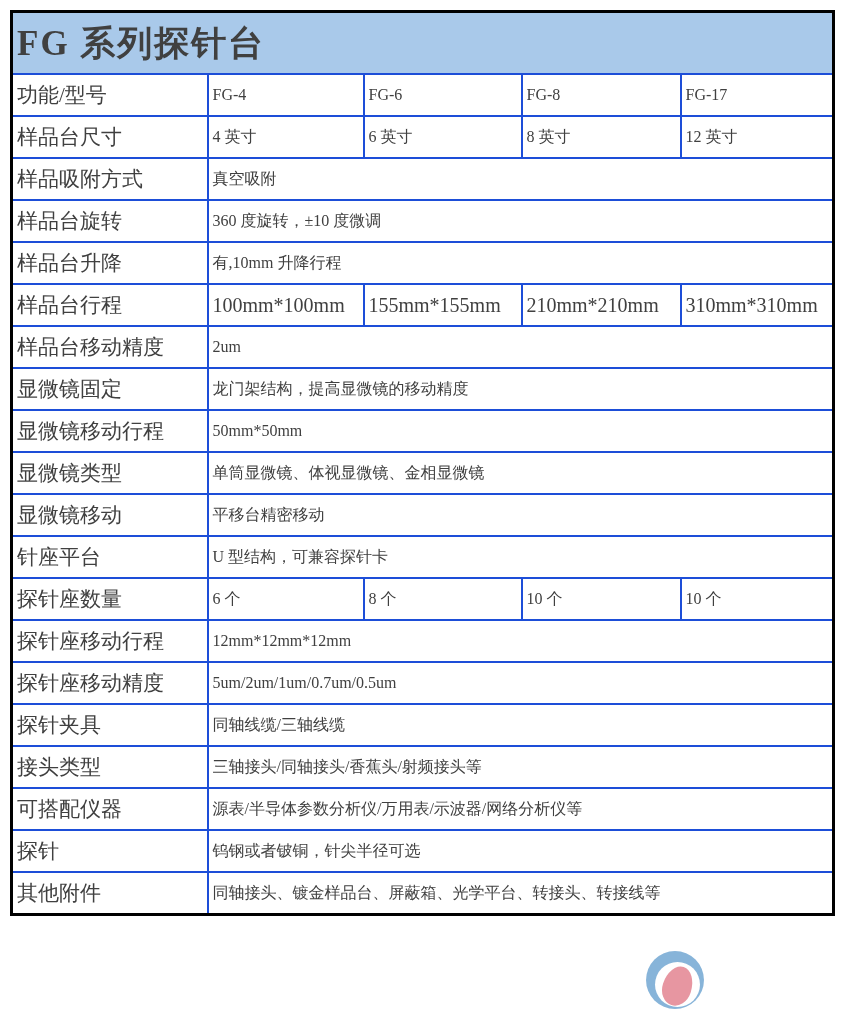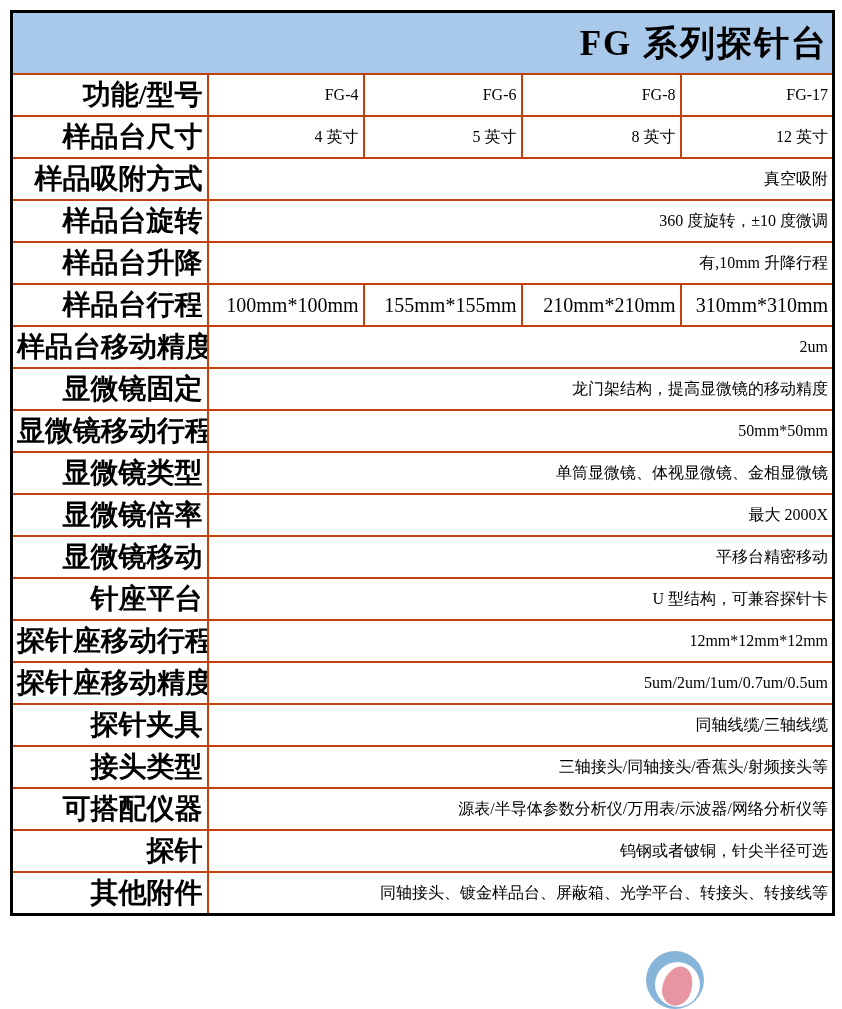--- a/index.html
+++ b/index.html
@@ -6,32 +6,32 @@
   body {
     width: 842px; height: 1009px; position: relative; overflow: hidden;
     font-family: "Liberation Serif", "DejaVu Serif", serif;
   }
   .table-wrap { position: absolute; left: 10px; top: 10px; }
   table.spec {
     border-collapse: collapse; table-layout: fixed; width: 822px;
     border: 3px solid #000000;
   }
   table.spec th, table.spec td {
-    border: 2px solid #c2410c;
-    text-align: right; vertical-align: middle;
-    color: #000000;
+    border: 2px solid #1d4ed8;
+    text-align: left; vertical-align: middle;
+    color: #404040;
     padding: 0 4px;
     overflow: hidden; white-space: nowrap;
   }
   th.title-cell {
     height: 60px; font-size: 35px; font-weight: bold; letter-spacing: 2px;
     background: #a9c9ea; color: #000000;
   }
   td { height: 40px; font-size: 16px; }
-  td.label-cell { font-size: 28px; font-weight: bold; }
+  td.label-cell { font-size: 21px; }
   td.val-sm { font-size: 20px; }
   
   .watermark {
     position: absolute; left: 646px; top: 951px; width: 58px; height: 58px;
     opacity: 0.62; z-index: 5; pointer-events: none;
   }
   .wm-blue { position: absolute; left: 0; top: 0; width: 58px; height: 58px; border-radius: 50%; background: #3f87c2; }
   .wm-white { position: absolute; left: 9px; top: 11px; width: 45px; height: 45px; border-radius: 50%; background: #ffffff; }
   .wm-red { position: absolute; left: 17px; top: 15px; width: 29px; height: 40px; background: #d95668;
             border-radius: 50% 50% 50% 50% / 55% 55% 45% 45%; transform: rotate(18deg); }
@@ -55,21 +55,21 @@
     <tr>
       <td class="label-cell">功能/型号</td>
       <td>FG-4</td>
       <td>FG-6</td>
       <td>FG-8</td>
       <td>FG-17</td>
     </tr>
     <tr>
       <td class="label-cell">样品台尺寸</td>
       <td>4 英寸</td>
-      <td>5 英寸</td>
+      <td>6 英寸</td>
       <td>8 英寸</td>
       <td>12 英寸</td>
     </tr>
     <tr>
       <td class="label-cell">样品吸附方式</td>
       <td colspan="4">真空吸附</td>
     </tr>
     <tr>
       <td class="label-cell">样品台旋转</td>
       <td colspan="4">360 度旋转，±10 度微调</td>
@@ -95,30 +95,33 @@
     </tr>
     <tr>
       <td class="label-cell">显微镜移动行程</td>
       <td colspan="4">50mm*50mm</td>
     </tr>
     <tr>
       <td class="label-cell">显微镜类型</td>
       <td colspan="4">单筒显微镜、体视显微镜、金相显微镜</td>
     </tr>
     <tr>
-      <td class="label-cell">显微镜倍率</td>
-      <td colspan="4">最大 2000X</td>
-    </tr>
-    <tr>
       <td class="label-cell">显微镜移动</td>
       <td colspan="4">平移台精密移动</td>
     </tr>
     <tr>
       <td class="label-cell">针座平台</td>
       <td colspan="4">U 型结构，可兼容探针卡</td>
+    </tr>
+    <tr>
+      <td class="label-cell">探针座数量</td>
+      <td>6 个</td>
+      <td>8 个</td>
+      <td>10 个</td>
+      <td>10 个</td>
     </tr>
     <tr>
       <td class="label-cell">探针座移动行程</td>
       <td colspan="4">12mm*12mm*12mm</td>
     </tr>
     <tr>
       <td class="label-cell">探针座移动精度</td>
       <td colspan="4">5um/2um/1um/0.7um/0.5um</td>
     </tr>
     <tr>

